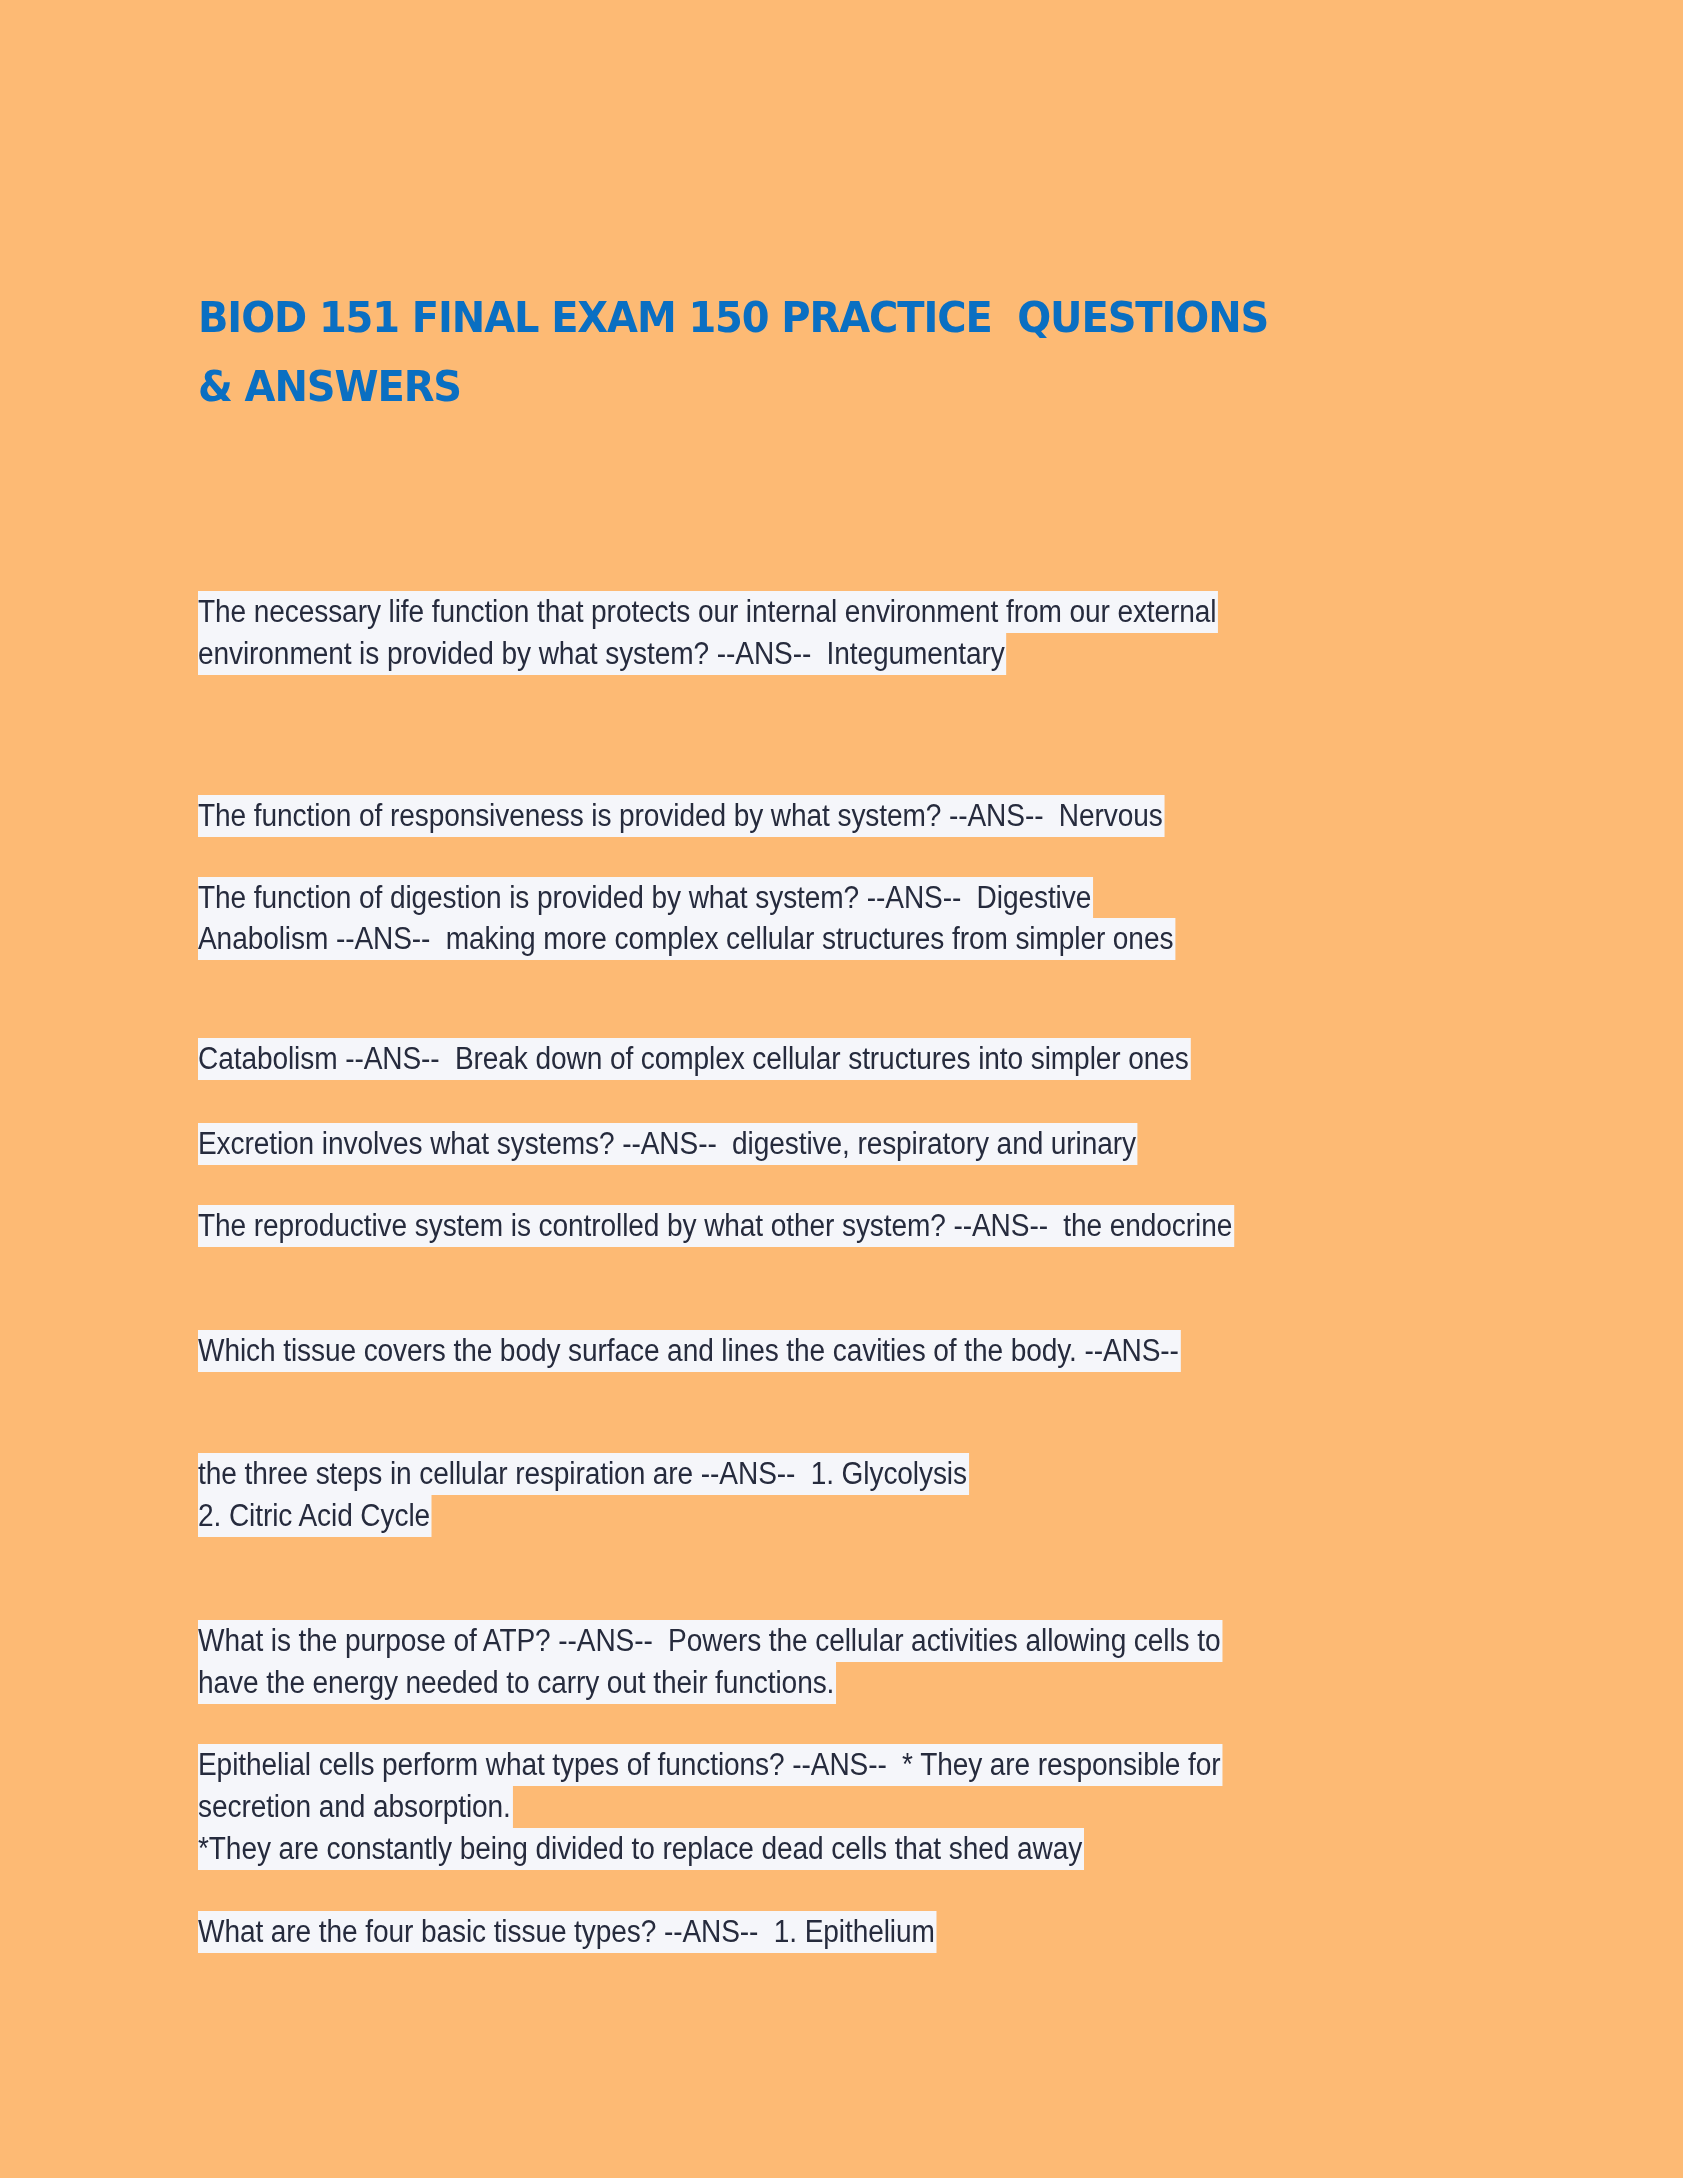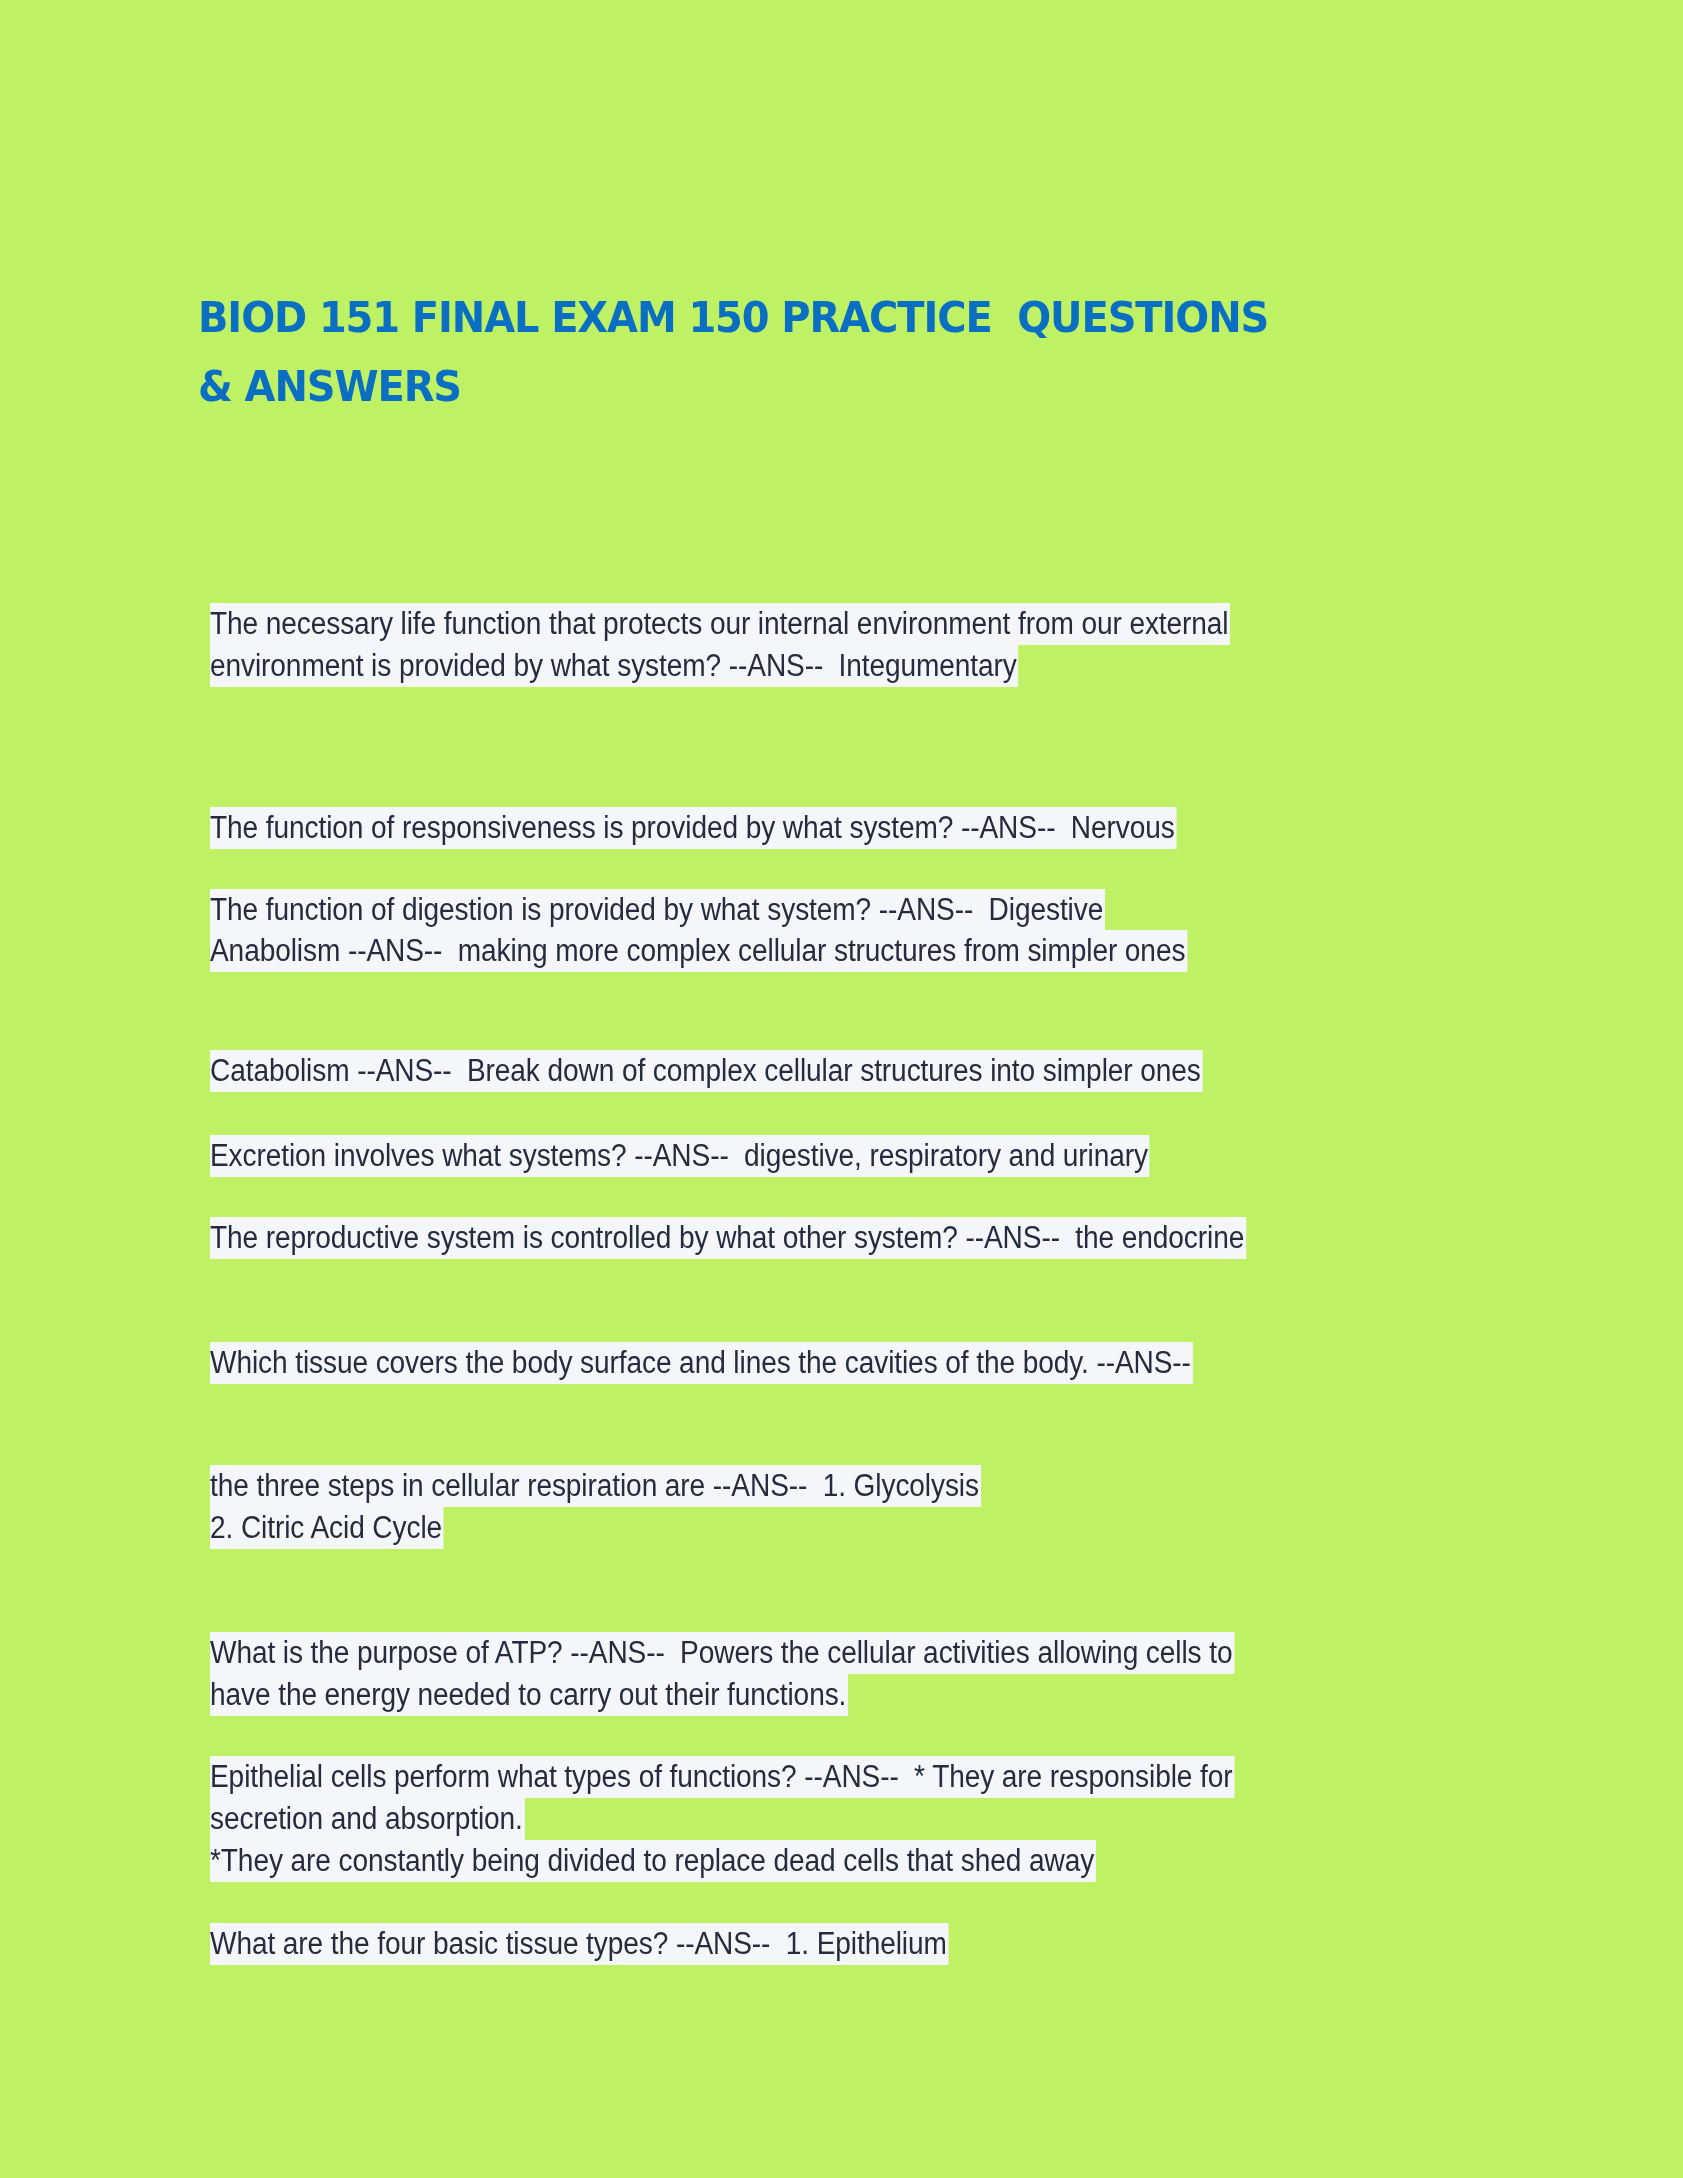--- a/index.html
+++ b/index.html
@@ -13,21 +13,21 @@
       position: relative;
       overflow: hidden;
       font-family: "Liberation Sans", sans-serif;
     }
     .page {
       position: absolute;
       left: 0;
       top: 0;
       width: 1683px;
       height: 2178px;
-      background: #bef264;
+      background: #fdba74;
     }
     .title {
       position: absolute;
       left: 198px;
       top: 283px;
       width: 1287px;
       margin: 0;
       font-family: "DejaVu Sans", sans-serif;
       font-weight: bold;
       font-size: 43px;
@@ -38,21 +38,21 @@
       transform-origin: left top;
     }
     .title .tline {
       display: block;
       white-space: pre;
     }
     .qa {
       position: absolute;
       left: 198px;
       width: 1287px;
-      margin: 12px;
+      margin: 0;
     }
     .qa .line {
       display: block;
       height: 42px;
     }
     .qa .line span {
       display: inline-block;
       background: #f5f6fa;
       color: #262b3d;
       font-size: 31px;

